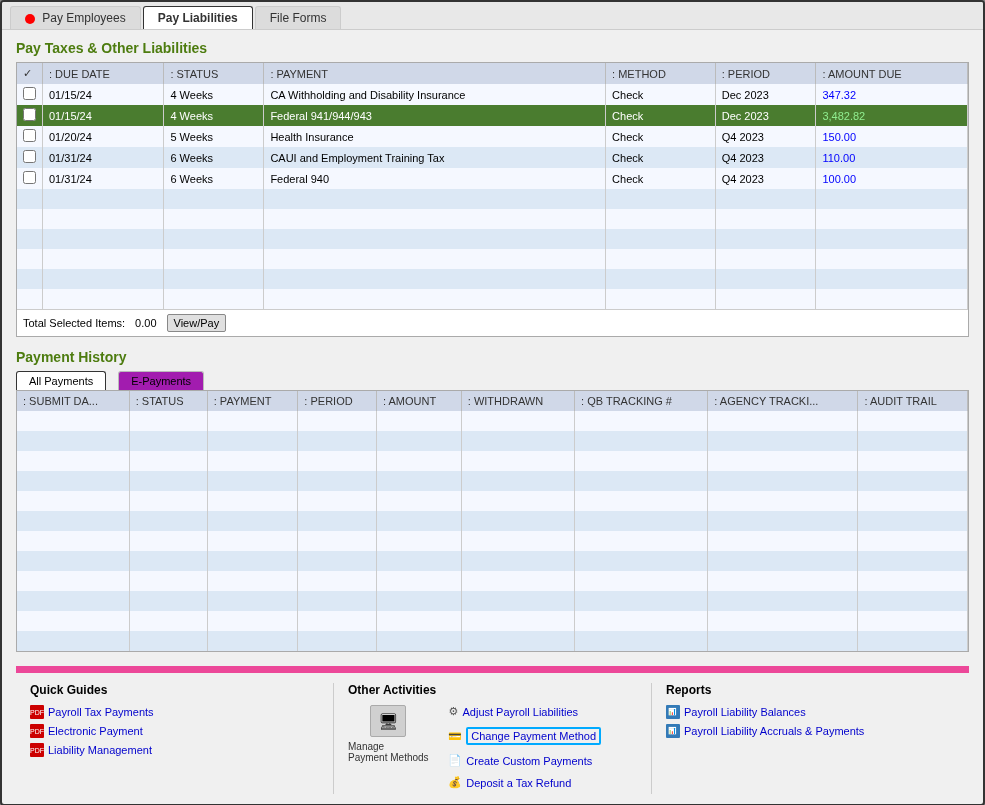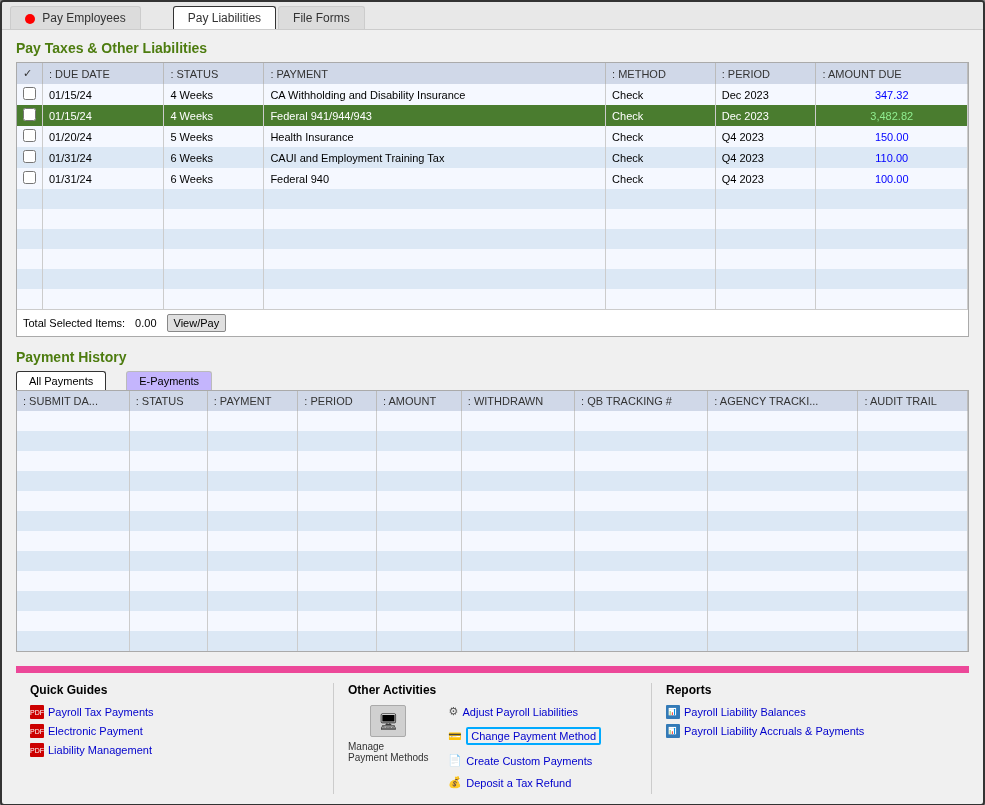--- a/index.html
+++ b/index.html
@@ -1,40 +1,40 @@
 <!DOCTYPE html>
 <html><head>
   <meta charset="utf-8">
   <style>
     * { box-sizing: border-box; margin: 0; padding: 0; }
     body { font-family: Arial, sans-serif; font-size: 12px; background: #888; display: flex; justify-content: center; align-items: center; min-height: 100vh; }
     .window { width: 985px; min-height: 805px; background: #f0f0f0; border: 2px solid #333; border-radius: 4px; overflow: hidden; }
     .tab-bar { display: flex; align-items: flex-start; background: #e8e8e8; border-bottom: 1px solid #ccc; padding: 4px 8px 0 8px; gap: 2px; }
     .tab { padding: 4px 14px; border: 1px solid #ccc; border-bottom: none; border-radius: 3px 3px 0 0; background: #dcdcdc; cursor: pointer; font-size: 12px; color: #333; }
-    .tab.active { background: #fff; border-color: #333; font-weight: normal; margin-left: 30px; }
+    .tab.active { background: #fff; border-color: #333; font-weight: bold; }
     .tab-icon { display: inline-block; width: 10px; height: 10px; background: red; border-radius: 50%; margin-right: 4px; vertical-align: middle; }
     .main-content { padding: 10px 14px; }
     .section-title { font-size: 14px; font-weight: bold; margin-bottom: 6px; color: #4d7c0f; }
     .table-container { border: 1px solid #aaa; background: #fff; }
     table { width: 100%; border-collapse: collapse; font-size: 11px; }
     table thead tr { background: #d0d8e8; }
     table thead th { padding: 4px 6px; text-align: left; border-right: 1px solid #bbb; font-weight: normal; color: #333; font-size: 11px; }
     table tbody tr:nth-child(odd) { background: #f5f8ff; }
     table tbody tr:nth-child(even) { background: #dce8f5; }
     table tbody tr.selected { background: #4a7c2f !important; color: #fff; }
     table tbody tr.selected td { color: #fff; }
     table tbody td { padding: 3px 6px; border-right: 1px solid #ccc; height: 20px; }
-    .amount { text-align: center; color: #00f; margin-top: 40px; }
+    .amount { text-align: left; color: #00f; margin-top: 40px; }
     table tbody tr.selected .amount { color: #90ee90; }
     .check-col { width: 18px; }
     .total-row { display: flex; justify-content: flex-start; align-items: center; padding: 4px 6px; font-size: 11px; gap: 10px; border-top: 1px solid #ccc; }
     .view-pay-btn { padding: 2px 6px; border: 1px solid #888; background: #e0e0e0; cursor: pointer; font-size: 11px; border-radius: 2px; }
     .payment-history { margin-top: 12px; }
-    .ph-tabs { display: flex; gap: 20px; margin-bottom: 0; }
-    .ph-tab { padding: 3px 12px; border: 1px solid #bbb; border-bottom: none; border-radius: 3px 3px 0 0; background: #c4b5fd; cursor: pointer; font-size: 11px; }
+    .ph-tabs { display: flex; gap: 12px; margin-bottom: 0; }
+    .ph-tab { padding: 3px 12px; border: 1px solid #bbb; border-bottom: none; border-radius: 3px 3px 0 0; background: #a21caf; cursor: pointer; font-size: 11px; }
     .ph-tab.active { background: #fff; border-color: #333; }
     .ph-table-container { border: 1px solid #aaa; background: #fff; }
     .ph-table-container table thead tr { background: #d0d8e8; }
     .ph-empty-rows tr { height: 20px; }
     .bottom-section { display: flex; margin-top: 14px; border-top: 7px solid #ec4899; padding-top: 10px; gap: 0; }
     .bottom-col { flex: 1; padding: 0 14px; border-right: 1px solid #ccc; }
     .bottom-col:last-child { border-right: none; }
     .bottom-col h4 { font-size: 12px; font-weight: bold; margin-bottom: 8px; }
     .link { color: #0000cc; text-decoration: none; cursor: pointer; font-size: 11px; }
     .link-row { display: flex; align-items: center; margin-bottom: 5px; gap: 4px; }

